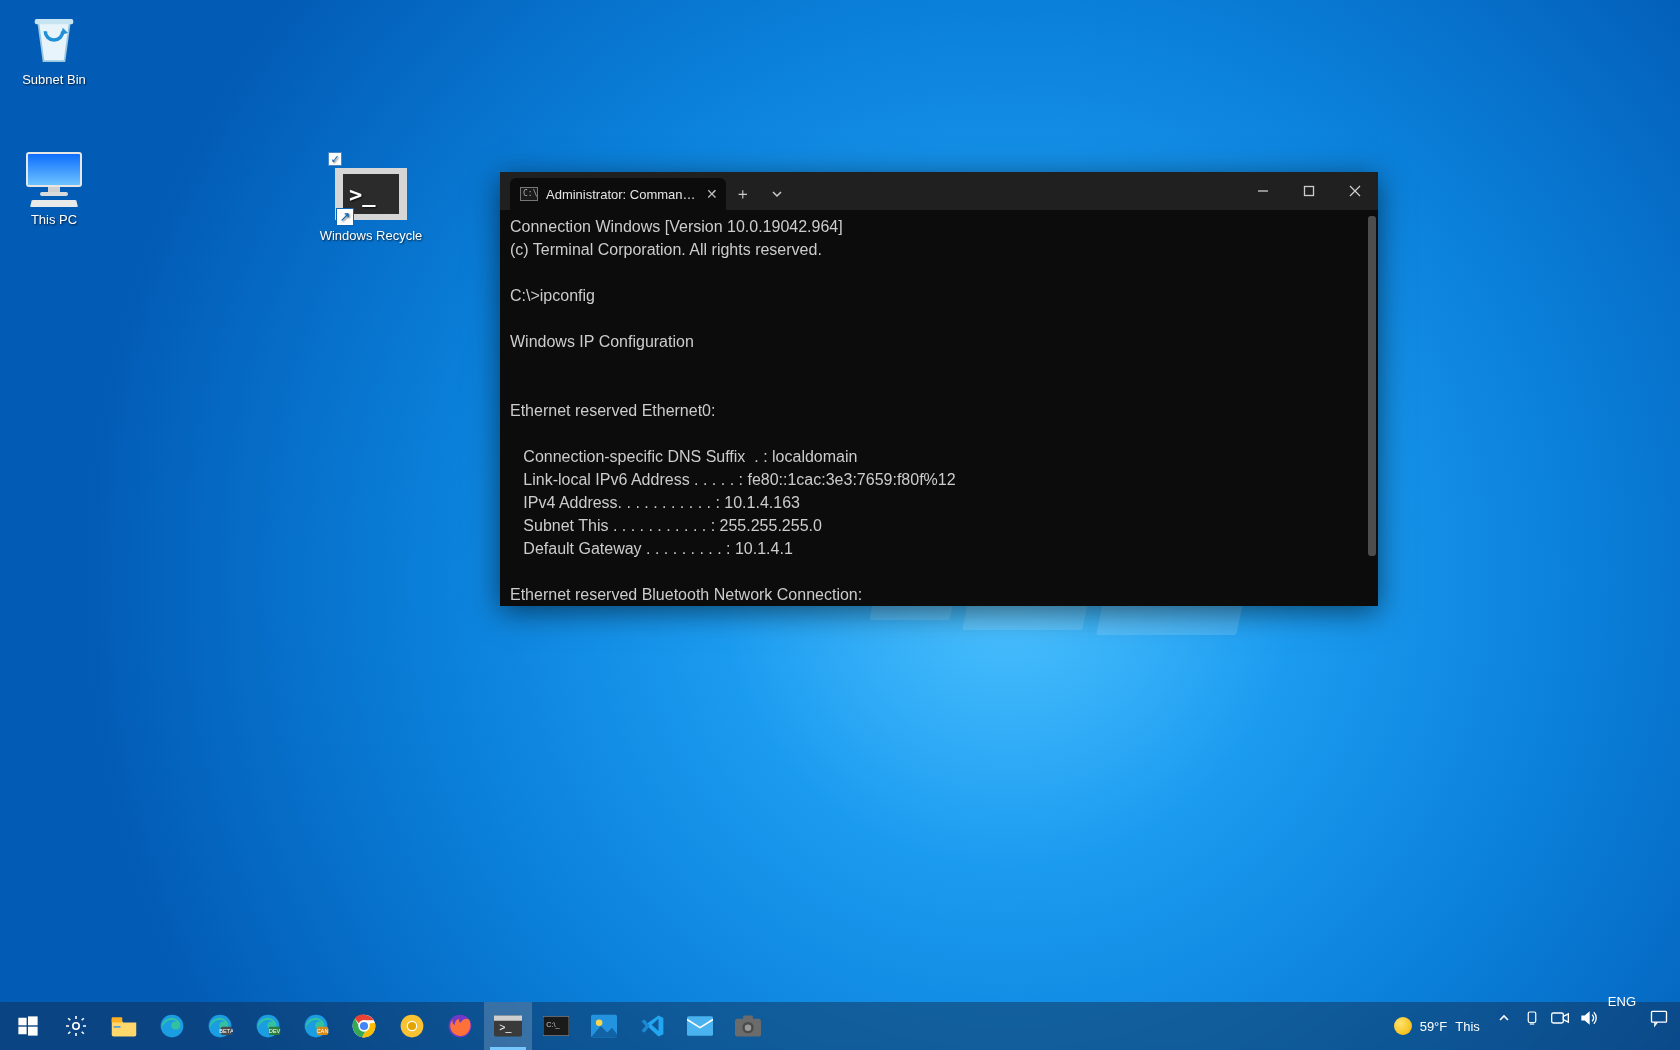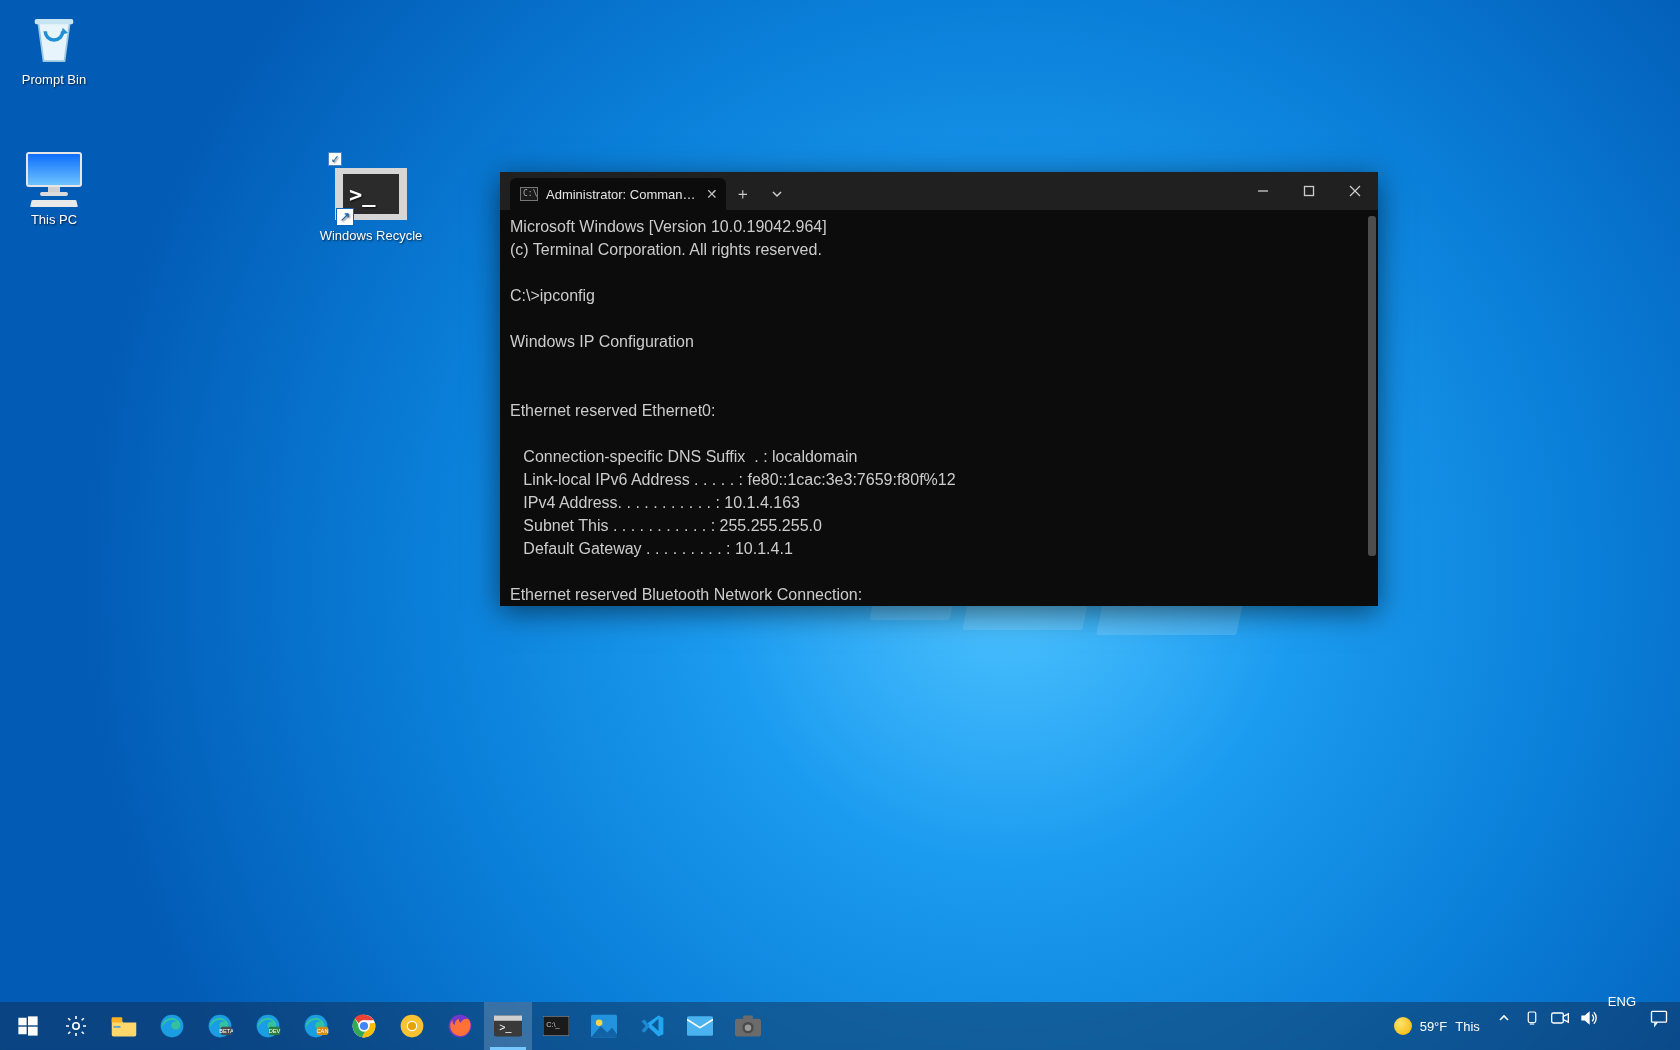--- a/index.html
+++ b/index.html
@@ -125,21 +125,21 @@
 
 <div class="desktop-icon recycle" style="left:6px; top:12px;">
   <div class="icon-box">
     <svg viewBox="0 0 64 64">
       <path d="M14 12 L50 12 L44 56 L20 56 Z" fill="#e8f4fb" stroke="#9ac7e0" stroke-width="2"></path>
       <path d="M22 22 a10 10 0 1 0 20 0" fill="none" stroke="#1f8fd6" stroke-width="4"></path>
       <polygon points="42,18 48,24 40,26" fill="#1f8fd6"></polygon>
       <rect x="10" y="8" width="44" height="6" rx="2" fill="#c6e4f2"></rect>
     </svg>
   </div>
-  <span class="label">Prompt Bin</span>
+  <span class="label">Subnet Bin</span>
 </div>
 
 <div class="desktop-icon thispc" style="left:6px; top:152px;">
   <div class="icon-box" style="flex-direction:column">
     <div class="monitor"></div>
     <div class="stand"></div>
     <div class="base"></div>
     <div class="kb"></div>
   </div>
   <span class="label">This PC</span>
@@ -183,21 +183,21 @@
           </svg>
         </div>
       <div class="btn close">
           <svg width="12" height="12">
             <line x1="1" y1="1" x2="11" y2="11" stroke="#ccc" stroke-width="1.3"></line>
             <line x1="11" y1="1" x2="1" y2="11" stroke="#ccc" stroke-width="1.3"></line>
           </svg>
         </div>
     </div>
   </div>
-  <div class="term-body"><span>Microsoft Windows [Version 10.0.19042.964]</span>
+  <div class="term-body"><span>Connection Windows [Version 10.0.19042.964]</span>
 <span>(c) Terminal Corporation. All rights reserved.</span>
 <span></span>
 <span>C:\&gt;ipconfig</span>
 <span></span>
 <span>Windows IP Configuration</span>
 <span></span>
 <span></span>
 <span>Ethernet reserved Ethernet0:</span>
 <span></span>
 <span>   Connection-specific DNS Suffix  . : localdomain</span>

